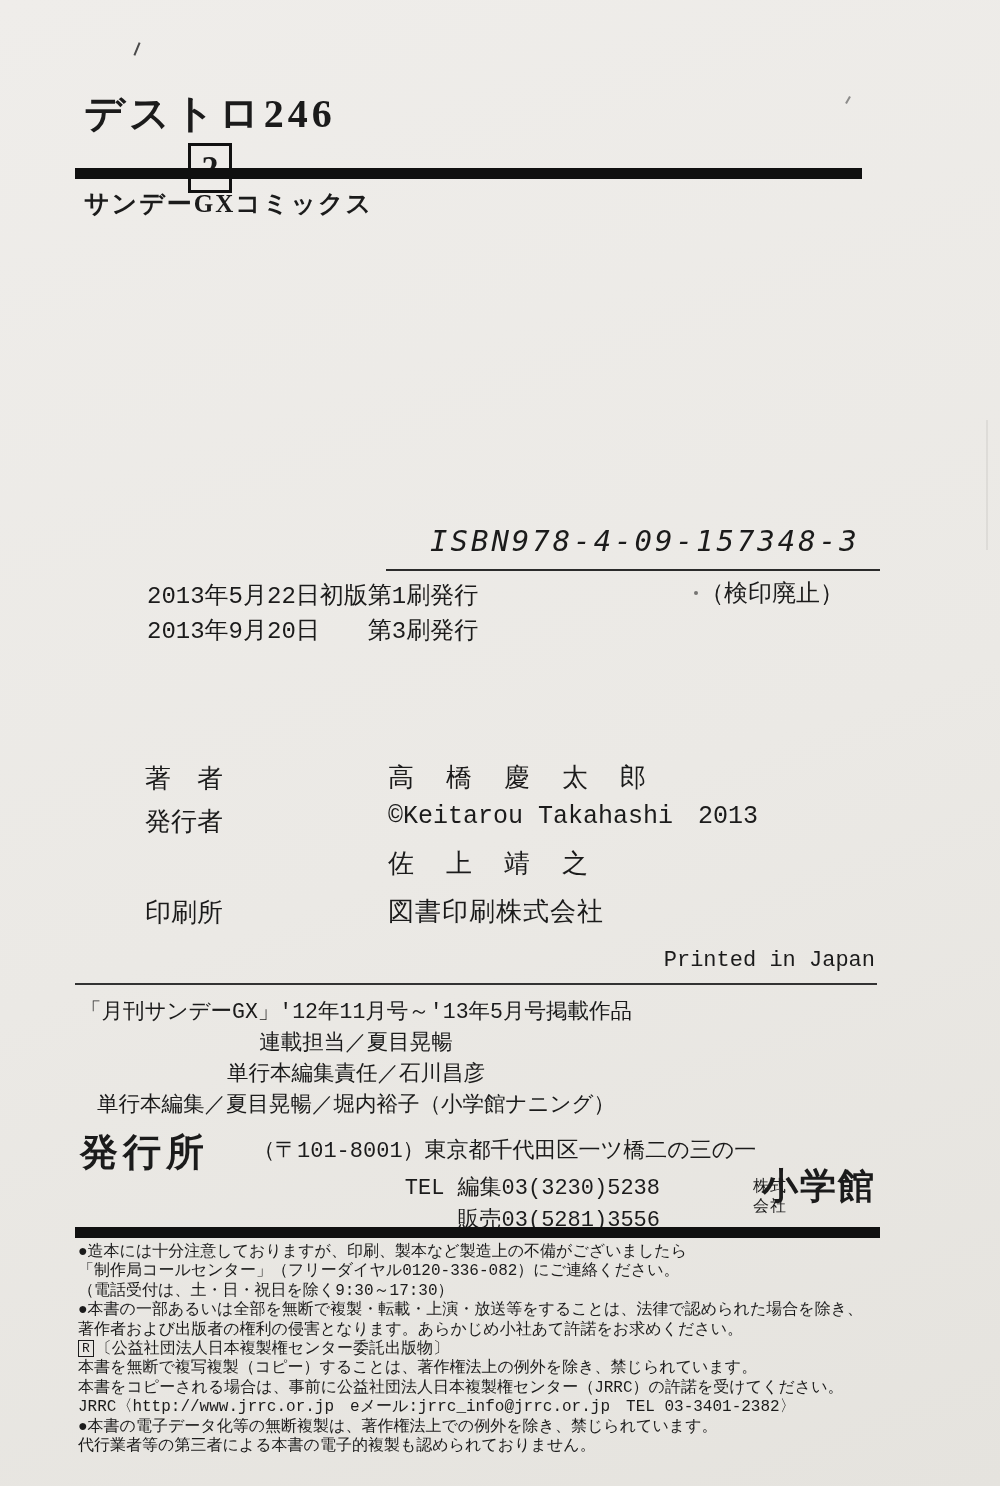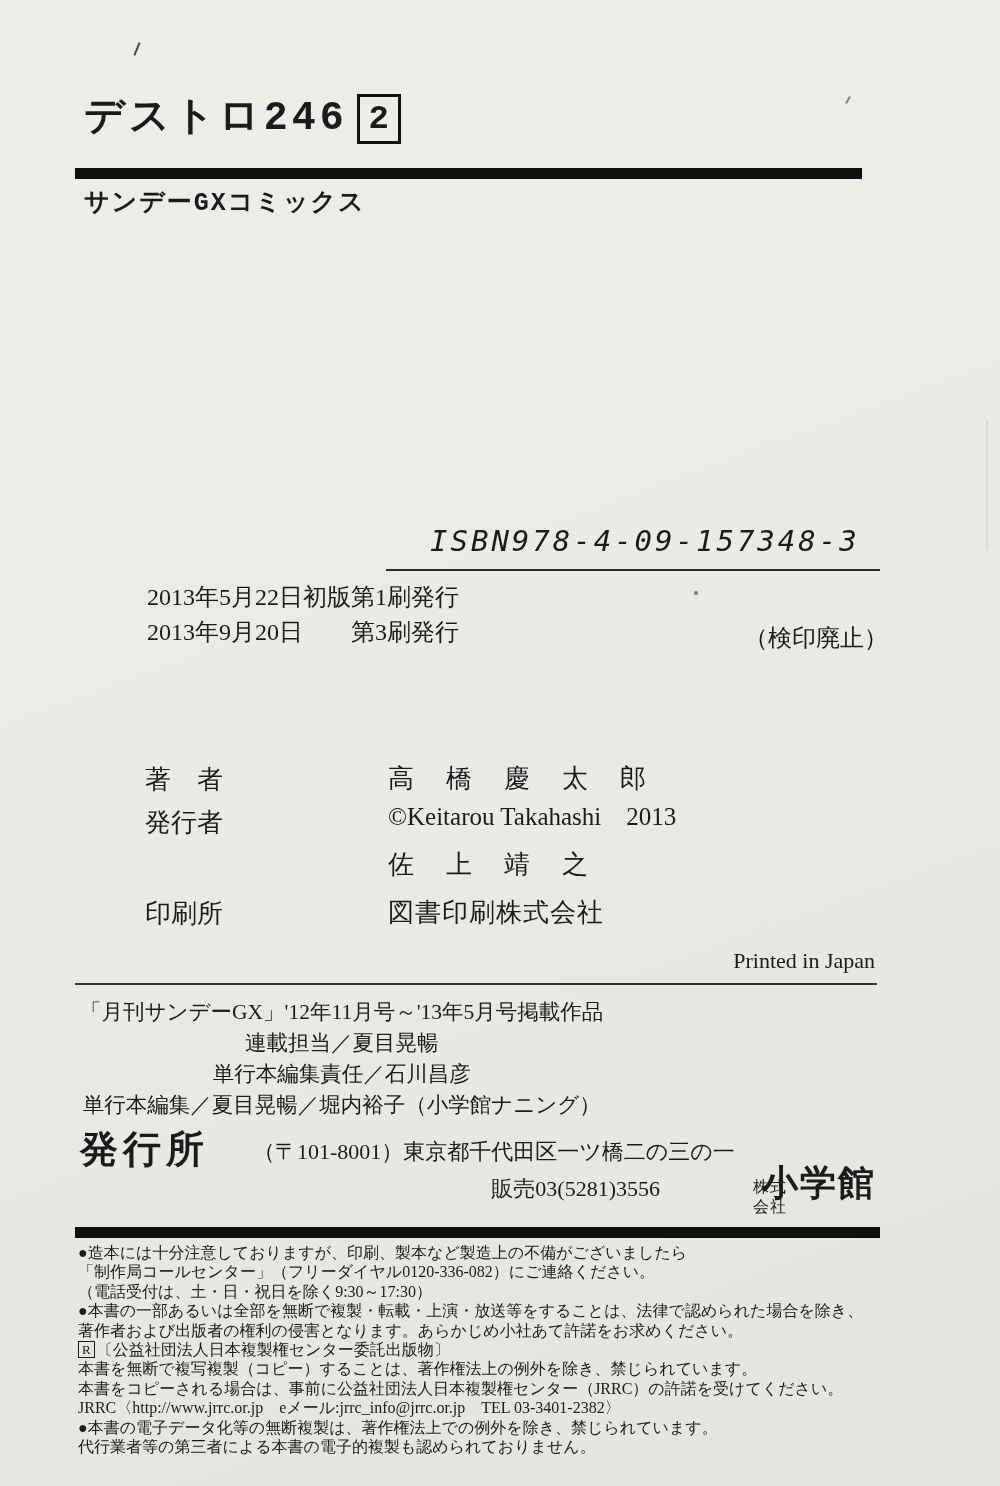--- a/index.html
+++ b/index.html
@@ -3,40 +3,40 @@
 <meta charset="utf-8">
 <style>
   html,body{margin:0;padding:0;}
   body{
     width:1000px;height:1486px;position:relative;overflow:hidden;
     background:linear-gradient(160deg,#efedea 0%,#ebe9e5 55%,#e5e3de 100%);
     color:#1b1b1b;
     font-family:"Liberation Serif", serif;
   }
   .abs{position:absolute;line-height:1;white-space:nowrap;}
-  .sans{font-family:Liberation Mono, monospace;}
-  .serif{font-family:Liberation Serif, serif;}
+  .sans{font-family:Liberation Serif, serif;flex-direction:column;}
+  .serif{font-family:Liberation Mono, monospace;}
   .mono{font-family:"DejaVu Sans Mono", monospace;}
 
   .title-row{left:84px;top:94px;display:flex;align-items:center;gap:9px;}
   .title-text{font-size:40px;font-weight:bold;letter-spacing:4px;}
   .volume-box{display:flex;align-items:center;justify-content:center;
     width:38px;height:44px;border:3px solid #111;font-size:34px;font-weight:bold;}
 
   .rule{position:absolute;background:#101010;}
   .rule-thick1{left:75px;top:168px;width:787px;height:11px;}
   .rule-thin-isbn{left:386px;top:569px;width:494px;height:2px;background:#2b2b2b;}
   .rule-thin-mid{left:75px;top:983px;width:802px;height:2px;background:#333;}
   .rule-thick2{left:75px;top:1227px;width:805px;height:11px;}
 
   .imprint{left:84px;top:191px;font-size:25px;font-weight:bold;letter-spacing:2px;}
   .isbn{left:430px;top:527px;font-size:29px;letter-spacing:3px;font-style:italic;}
 
   .ed-line1{left:147px;top:585px;font-size:24px;}
-  .kenin{left:744px;top:583px;font-size:24px;margin-top:43px;}
+  .kenin{left:700px;top:583px;font-size:24px;}
   .ed-line2{left:147px;top:620px;font-size:24px;}
 
   .cr-label{left:145px;font-size:26px;}
   .cr-value{left:388px;font-size:26px;letter-spacing:3px;}
   .copyright{left:388px;top:804px;font-size:25px;}
   .printed-in{right:125px;top:950px;font-size:22px;}
 
   .serial{left:80px;top:997px;font-size:21.5px;}
   .serial div{line-height:31px;white-space:nowrap;text-align:center;}
 
@@ -97,20 +97,21 @@
 <div class="abs serial serif">
   <div>「月刊サンデーGX」'12年11月号～'13年5月号掲載作品</div>
   <div>連載担当／夏目晃暢</div>
   <div>単行本編集責任／石川昌彦</div>
   <div>単行本編集／夏目晃暢／堀内裕子（小学館ナニング）</div>
 </div>
 
 <div class="abs pub-label sans">発行所</div>
 <div class="abs pub-address serif">（〒101-8001）東京都千代田区一ツ橋二の三の一</div>
 <div class="abs pub-tels serif">
+  <div>TEL 編集03(3230)5238</div>
   <div>販売03(5281)3556</div>
 </div>
 <div class="abs company-prefix serif">
   <div>株式</div>
   <div>会社</div>
 </div>
 <div class="abs company-name sans">小学館</div>
 
 <div class="rule rule-thick2"></div>
 

